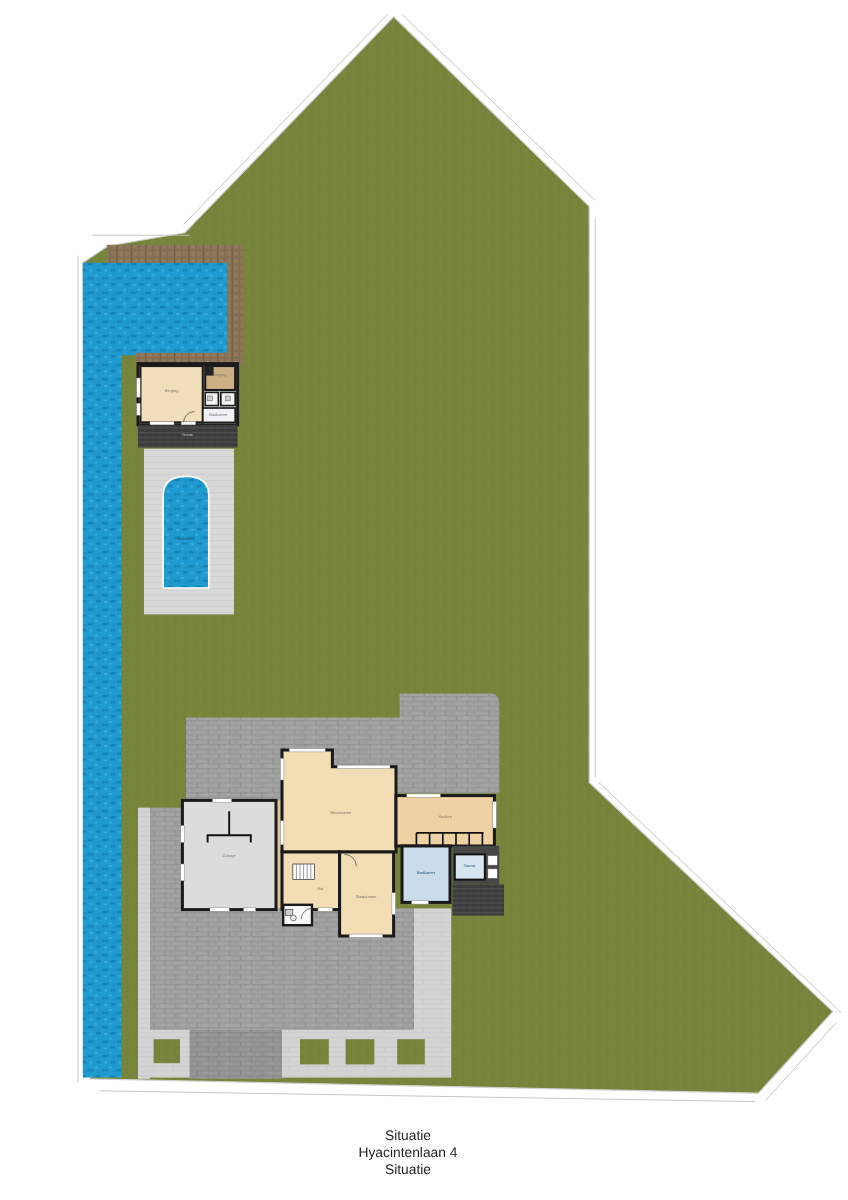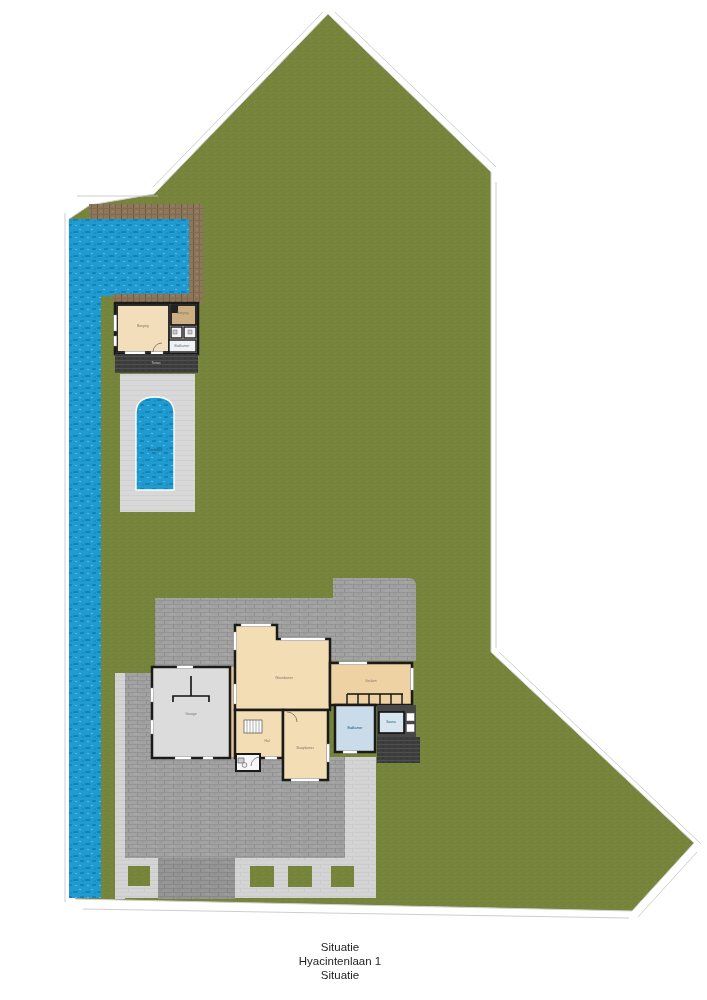--- a/index.html
+++ b/index.html
@@ -192,17 +192,17 @@
 <div class="lbl" style="left:242px;top:741px;">Hal</div>
 <div class="lbl" style="left:280px;top:748px;">Slaapkamer</div>
 <div class="lbl on-blue" style="left:130px;top:450px;">Zwembad</div>
 <div class="lbl on-dark" style="left:131px;top:363px;">Terras</div>
 <div class="lbl" style="left:118px;top:326px;">Berging</div>
 <div class="lbl" style="left:158px;top:313px;">Berging</div>
 <div class="lbl on-gray" style="left:157px;top:346px;">Badkamer</div>
 
 <div id="footer">
   <div>Situatie</div>
-  <div>Hyacintenlaan 1</div>
+  <div>Hyacintenlaan 4</div>
   <div>Situatie</div>
 </div>
 
 </div>
 
 </body></html>

